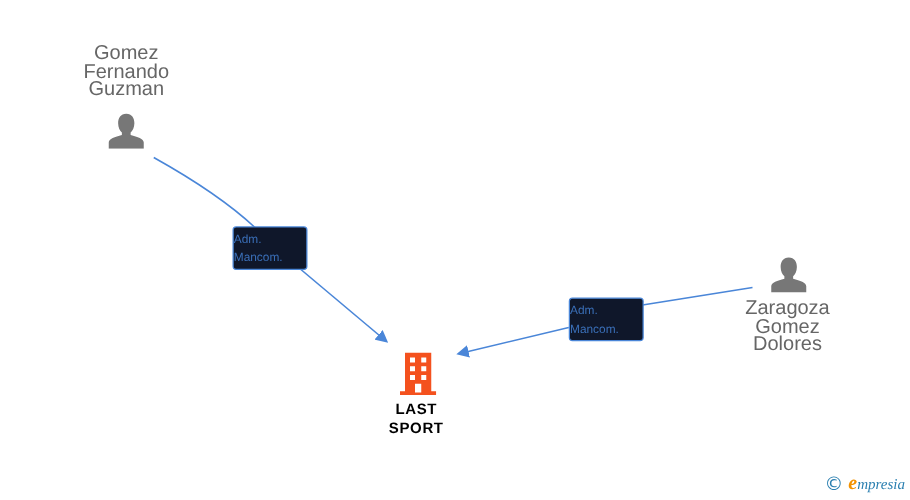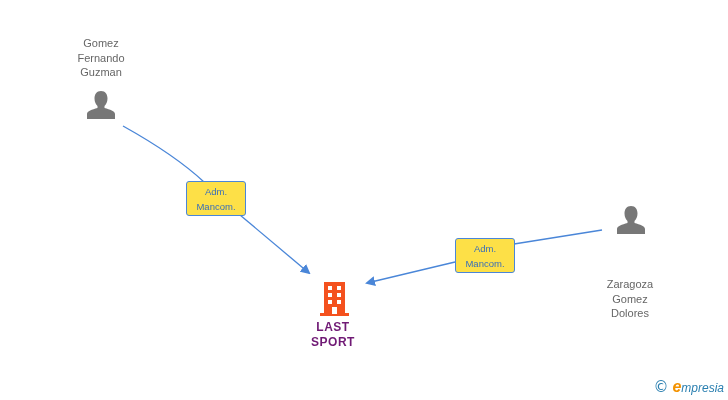--- a/index.html
+++ b/index.html
@@ -2,41 +2,41 @@
 <html><head>
   <meta charset="utf-8">
   <style>
     html, body { margin: 0; padding: 0; }
     body {
       width: 728px; height: 400px; background: #ffffff; position: relative; overflow: hidden;
       font-family: "Liberation Sans", sans-serif;
     }
     .canvas { position: absolute; left: 0; top: 0; width: 728px; height: 400px; }
     .person-label {
-      position: absolute; text-align: center; color: #666666; font-size: 11px; line-height: 14.5px;
+      position: absolute; text-align: center; color: #666666; font-size: 16px; line-height: 14.5px;
       width: 110px;
     }
     .person-label span { display: block; }
     .icon { position: absolute; }
     .rel-box {
-      position: absolute; background: #fde047; border: 1px solid #4a86d8; border-radius: 3px;
-      color: #3a6fb8; font-size: 9.5px; line-height: 15px; text-align: center;
+      position: absolute; background: #0f172a; border: 1px solid #4a86d8; border-radius: 3px;
+      color: #3a6fb8; font-size: 9.5px; line-height: 15px; text-align: left;
       box-sizing: border-box; padding-top: 2px;
     }
     .rel-box span { display: block; }
     .company-label {
-      position: absolute; text-align: center; color: #701a75; font-size: 12px; font-weight: bold;
+      position: absolute; text-align: center; color: #000000; font-size: 12px; font-weight: bold;
       line-height: 14.5px; width: 120px; letter-spacing: 0.5px;
     }
     .company-label span { display: block; white-space: pre; }
     .footer {
       position: absolute; right: 4px; bottom: 4px; display: flex; align-items: center; gap: 4px;
     }
     .copyright { color: #2a7fb0; font-size: 15px; font-family: "DejaVu Sans", sans-serif; }
-    .brand { font-family: Liberation Sans, sans-serif; font-style: italic; font-size: 12px; color: #2a7fb0; }
+    .brand { font-family: Liberation Serif, serif; font-style: italic; font-size: 12px; color: #2a7fb0; }
     .brand .e { color: #f39200; font-size: 16px; font-weight: bold; }
   </style>
 </head>
 <body>
 
 <div class="canvas">
 
   <svg width="728" height="400" style="position:absolute;left:0;top:0;">
     <defs>
       <marker id="arrow" markerWidth="10" markerHeight="10" refX="8" refY="5" orient="auto" markerUnits="userSpaceOnUse">
@@ -63,21 +63,21 @@
   </svg>
 
   <div class="rel-box" style="left:186px; top:181px; width:60px; height:35px;">
     <span>Adm.</span>
     <span>Mancom.</span>
   </div>
 
   <svg class="icon" style="left:616px; top:205px;" width="30" height="29" viewBox="0 0 30 29">
     <path d="M15,1 C10.5,1 8.5,4.5 8.5,8.5 C8.5,12 10,14.5 11.5,16 L11.5,18 C6,19.5 1,21 1,24 L1,29 L29,29 L29,24 C29,21 24,19.5 18.5,18 L18.5,16 C20,14.5 21.5,12 21.5,8.5 C21.5,4.5 19.5,1 15,1 Z" fill="#777777"></path>
   </svg>
-  <div class="person-label" style="left:575px; top:240px;margin-top:37px;">
+  <div class="person-label" style="left:575px; top:240px;">
     <span>Zaragoza</span>
     <span>Gomez</span>
     <span>Dolores</span>
   </div>
 
   <div class="rel-box" style="left:455px; top:238px; width:60px; height:35px;">
     <span>Adm.</span>
     <span>Mancom.</span>
   </div>
 

